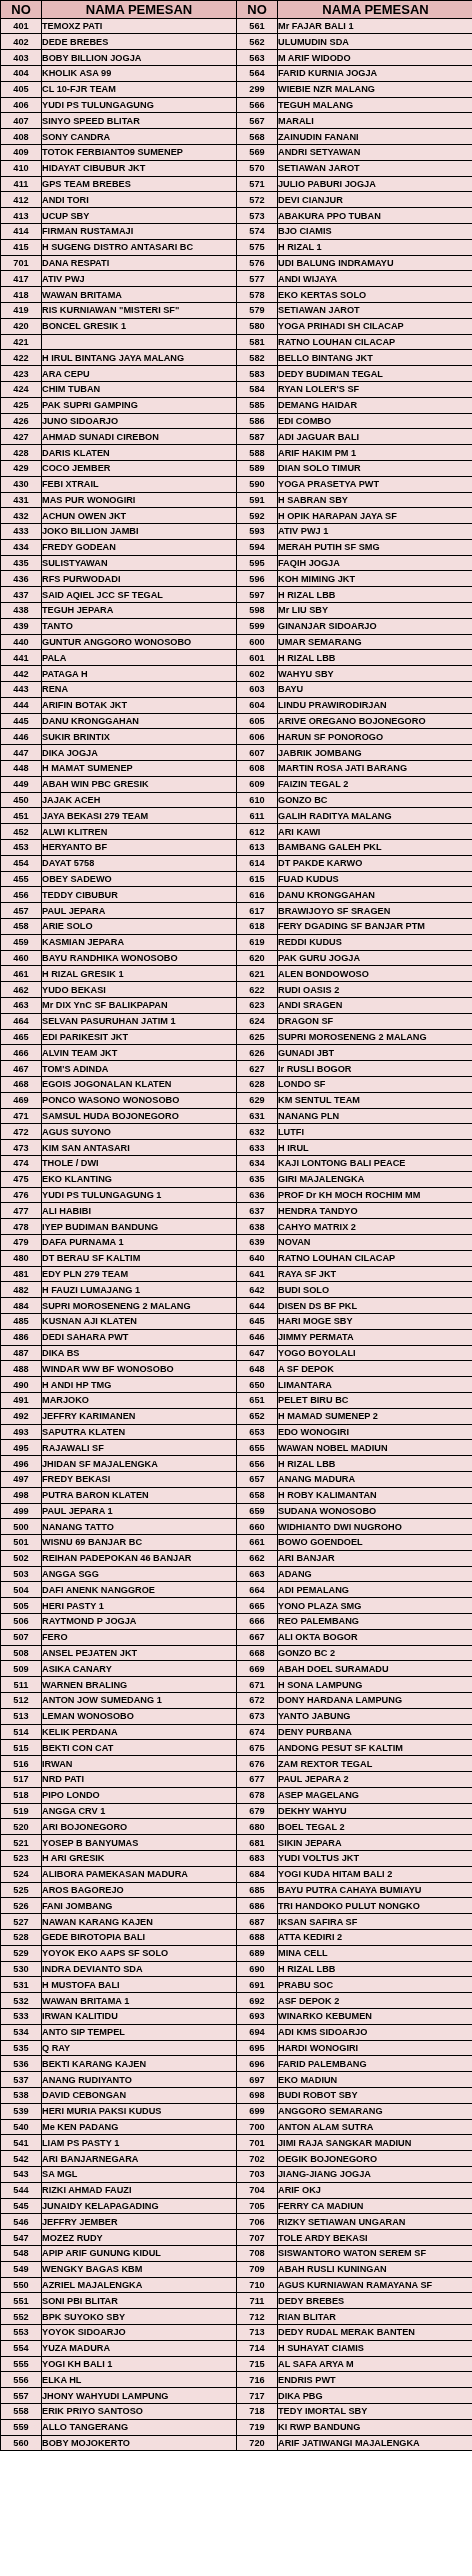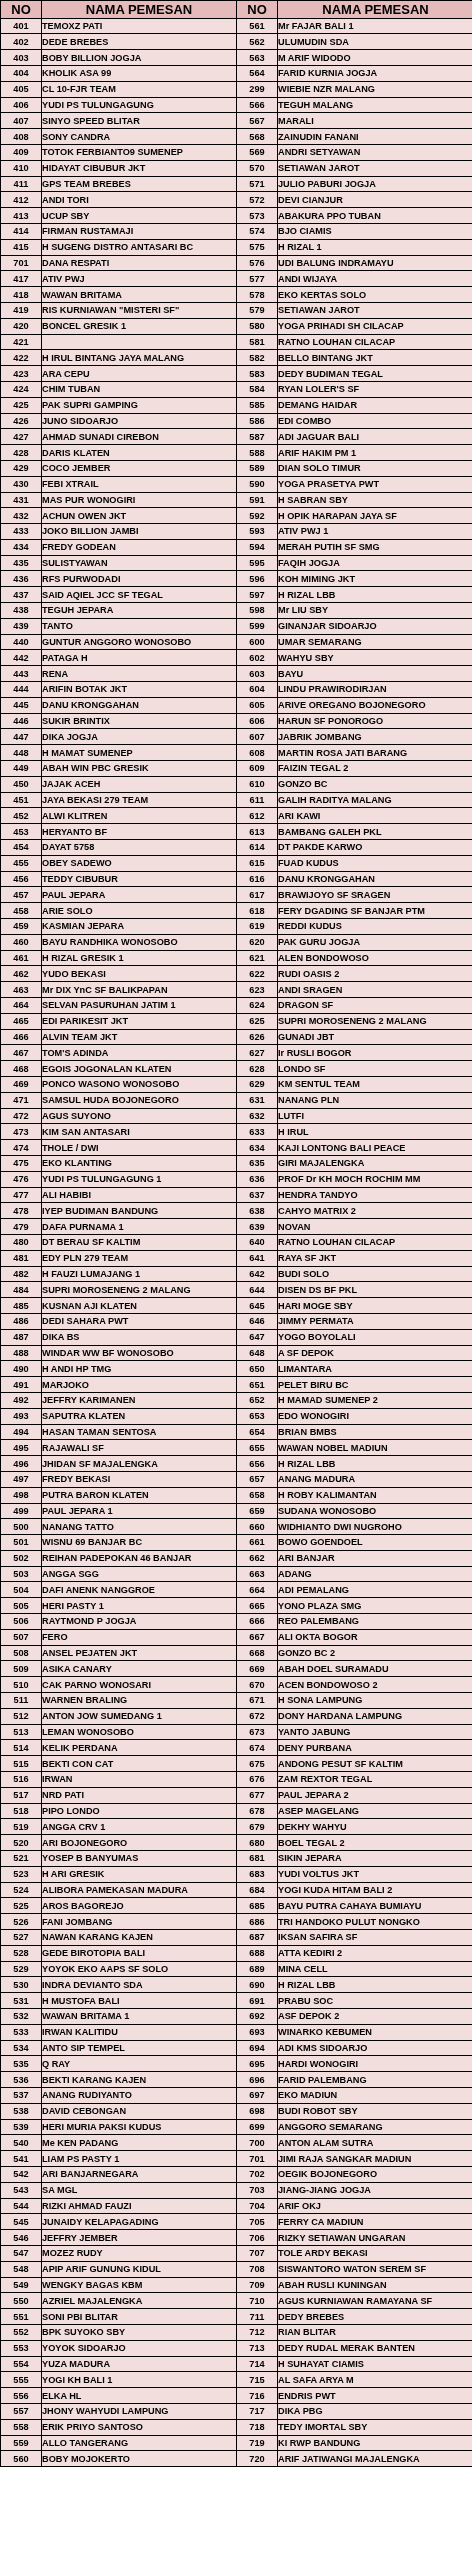--- a/index.html
+++ b/index.html
@@ -303,20 +303,26 @@
         <td class="no-cell">599</td>
         <td class="name-cell">GINANJAR SIDOARJO</td>
       </tr>
       <tr>
         <td class="no-cell">440</td>
         <td class="name-cell">GUNTUR ANGGORO WONOSOBO</td>
         <td class="no-cell">600</td>
         <td class="name-cell">UMAR SEMARANG</td>
       </tr>
       <tr>
+        <td class="no-cell">441</td>
+        <td class="name-cell">PALA</td>
+        <td class="no-cell">601</td>
+        <td class="name-cell">H RIZAL LBB</td>
+      </tr>
+      <tr>
         <td class="no-cell">442</td>
         <td class="name-cell">PATAGA H</td>
         <td class="no-cell">602</td>
         <td class="name-cell">WAHYU SBY</td>
       </tr>
       <tr>
         <td class="no-cell">443</td>
         <td class="name-cell">RENA</td>
         <td class="no-cell">603</td>
         <td class="name-cell">BAYU</td>
@@ -597,26 +603,20 @@
         <td class="no-cell">652</td>
         <td class="name-cell">H MAMAD SUMENEP 2</td>
       </tr>
       <tr>
         <td class="no-cell">493</td>
         <td class="name-cell">SAPUTRA KLATEN</td>
         <td class="no-cell">653</td>
         <td class="name-cell">EDO WONOGIRI</td>
       </tr>
       <tr>
-        <td class="no-cell">494</td>
-        <td class="name-cell">HASAN TAMAN SENTOSA</td>
-        <td class="no-cell">654</td>
-        <td class="name-cell">BRIAN BMBS</td>
-      </tr>
-      <tr>
         <td class="no-cell">495</td>
         <td class="name-cell">RAJAWALI SF</td>
         <td class="no-cell">655</td>
         <td class="name-cell">WAWAN NOBEL MADIUN</td>
       </tr>
       <tr>
         <td class="no-cell">496</td>
         <td class="name-cell">JHIDAN SF MAJALENGKA</td>
         <td class="no-cell">656</td>
         <td class="name-cell">H RIZAL LBB</td>
@@ -691,26 +691,20 @@
         <td class="no-cell">508</td>
         <td class="name-cell">ANSEL PEJATEN JKT</td>
         <td class="no-cell">668</td>
         <td class="name-cell">GONZO BC 2</td>
       </tr>
       <tr>
         <td class="no-cell">509</td>
         <td class="name-cell">ASIKA CANARY</td>
         <td class="no-cell">669</td>
         <td class="name-cell">ABAH DOEL SURAMADU</td>
-      </tr>
-      <tr>
-        <td class="no-cell">510</td>
-        <td class="name-cell">CAK PARNO WONOSARI</td>
-        <td class="no-cell">670</td>
-        <td class="name-cell">ACEN BONDOWOSO 2</td>
       </tr>
       <tr>
         <td class="no-cell">511</td>
         <td class="name-cell">WARNEN BRALING</td>
         <td class="no-cell">671</td>
         <td class="name-cell">H SONA LAMPUNG</td>
       </tr>
       <tr>
         <td class="no-cell">512</td>
         <td class="name-cell">ANTON JOW SUMEDANG 1</td>

